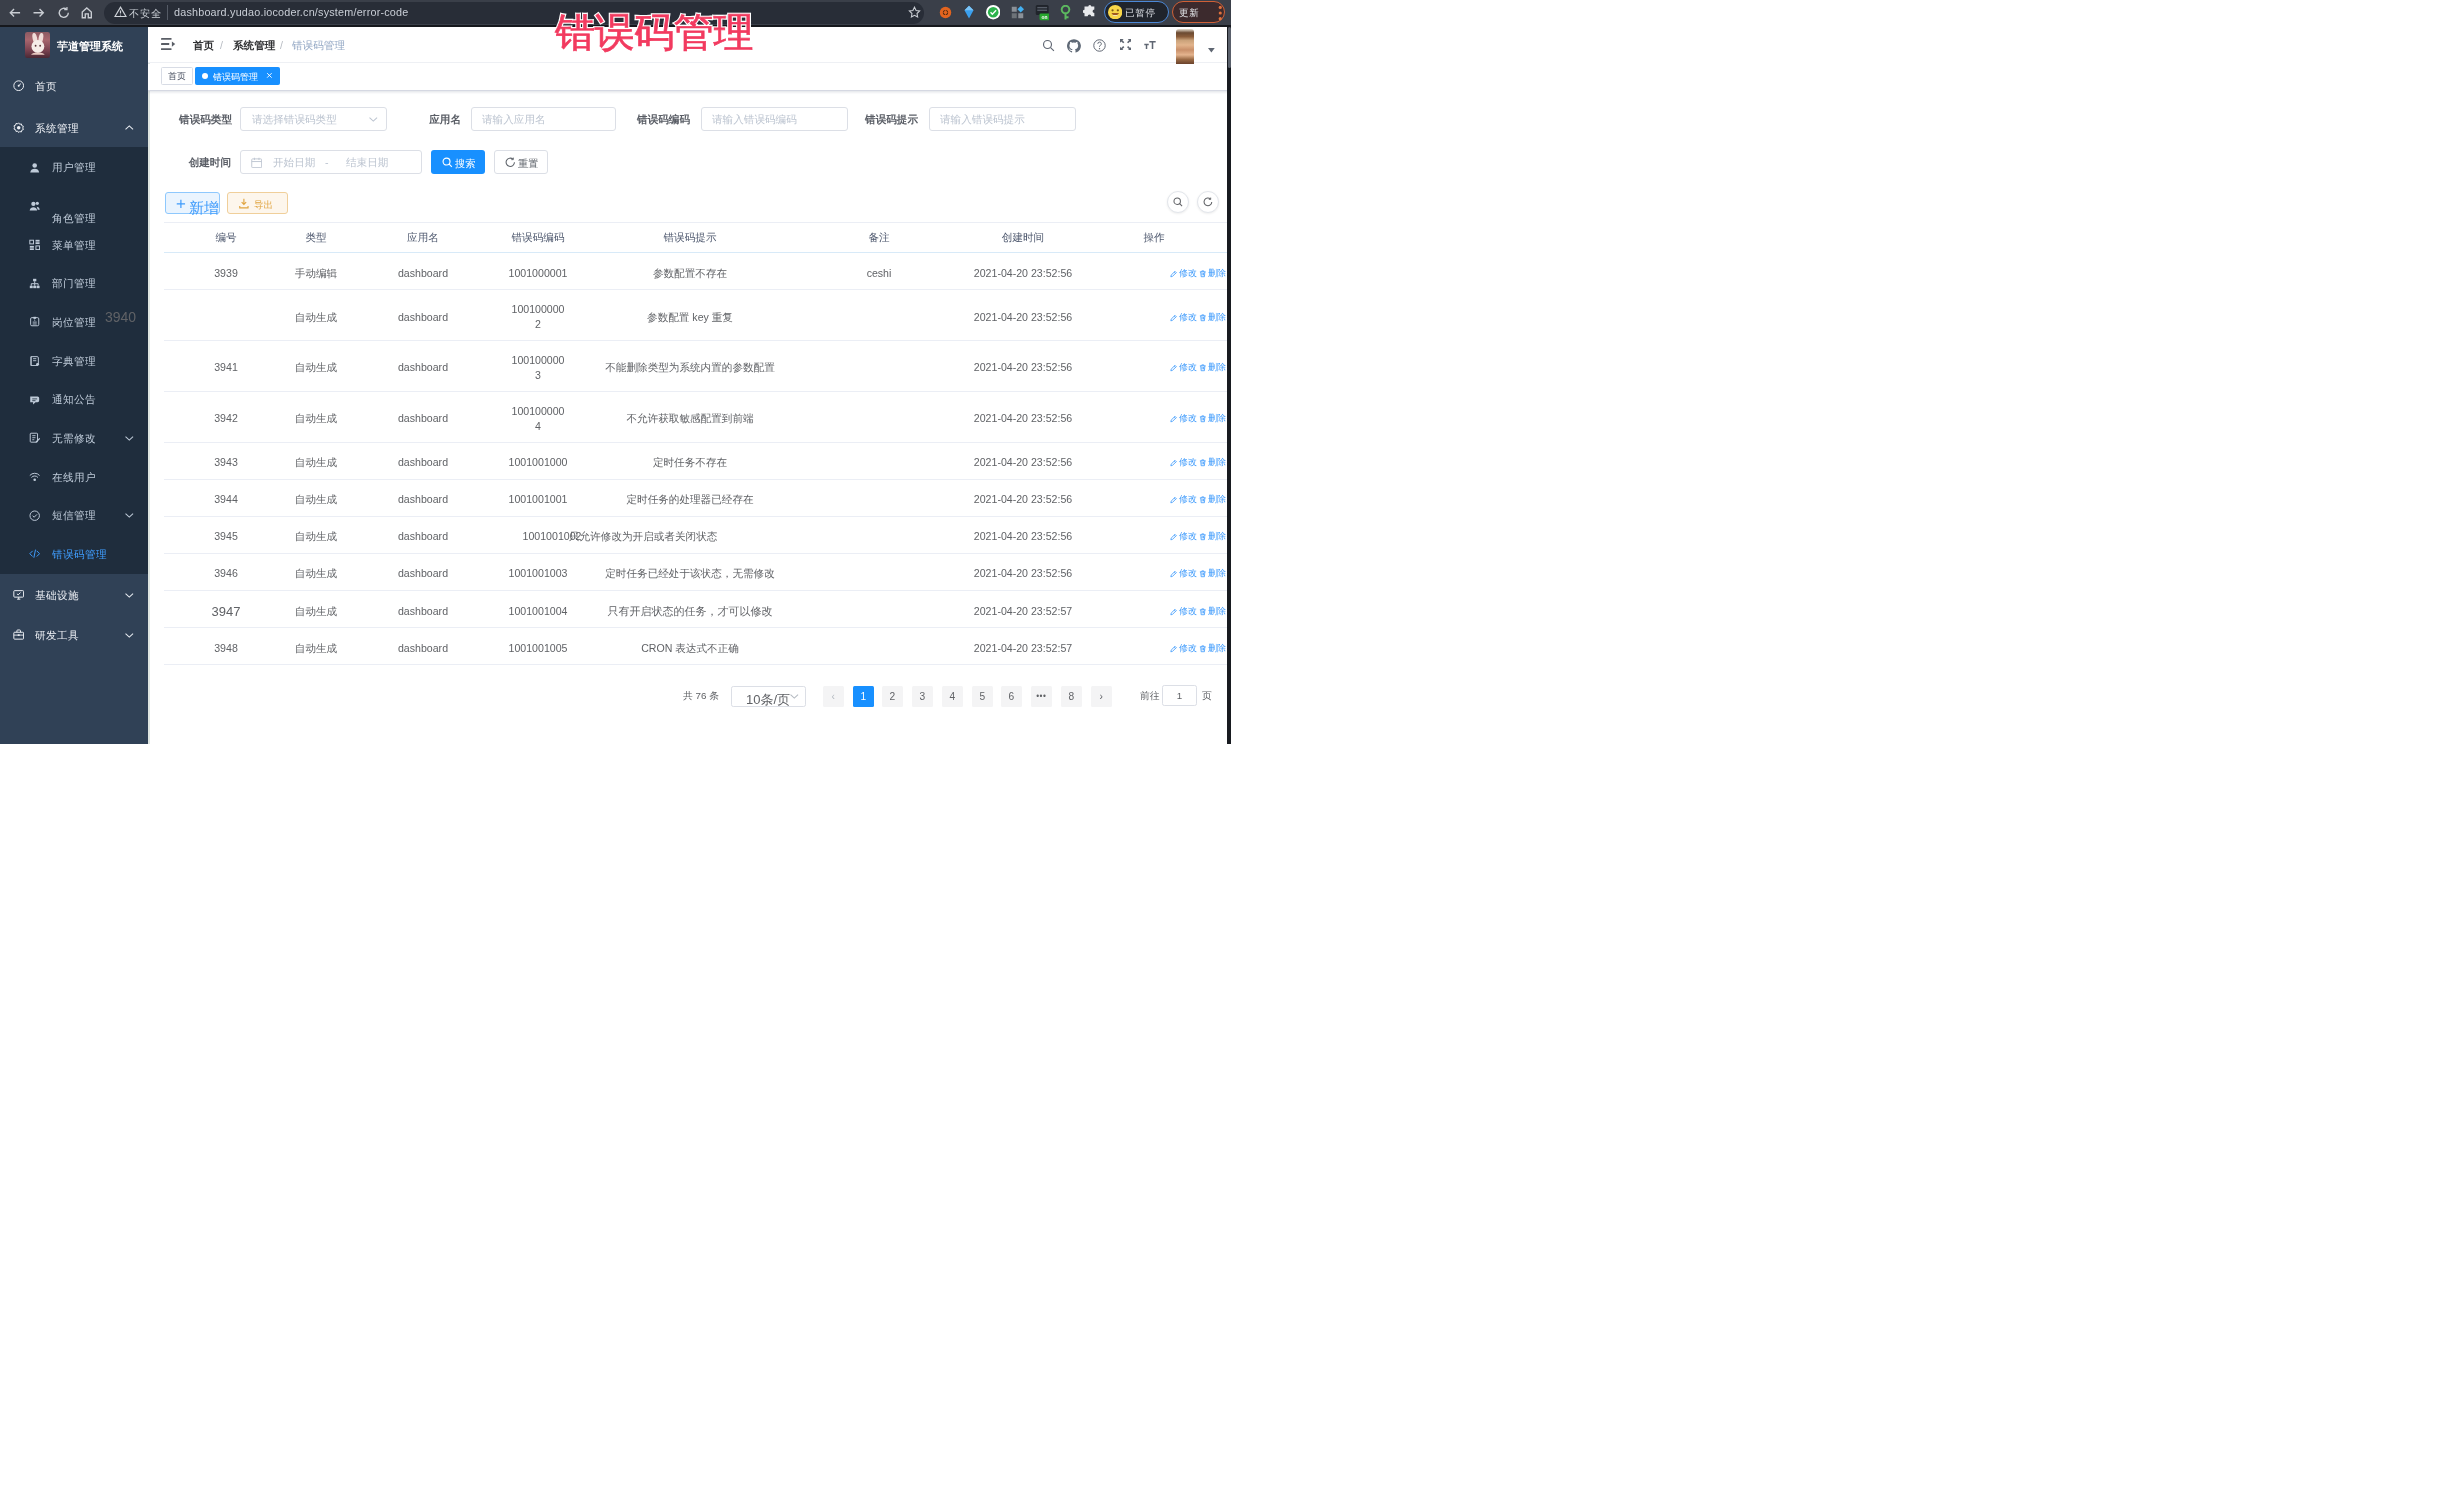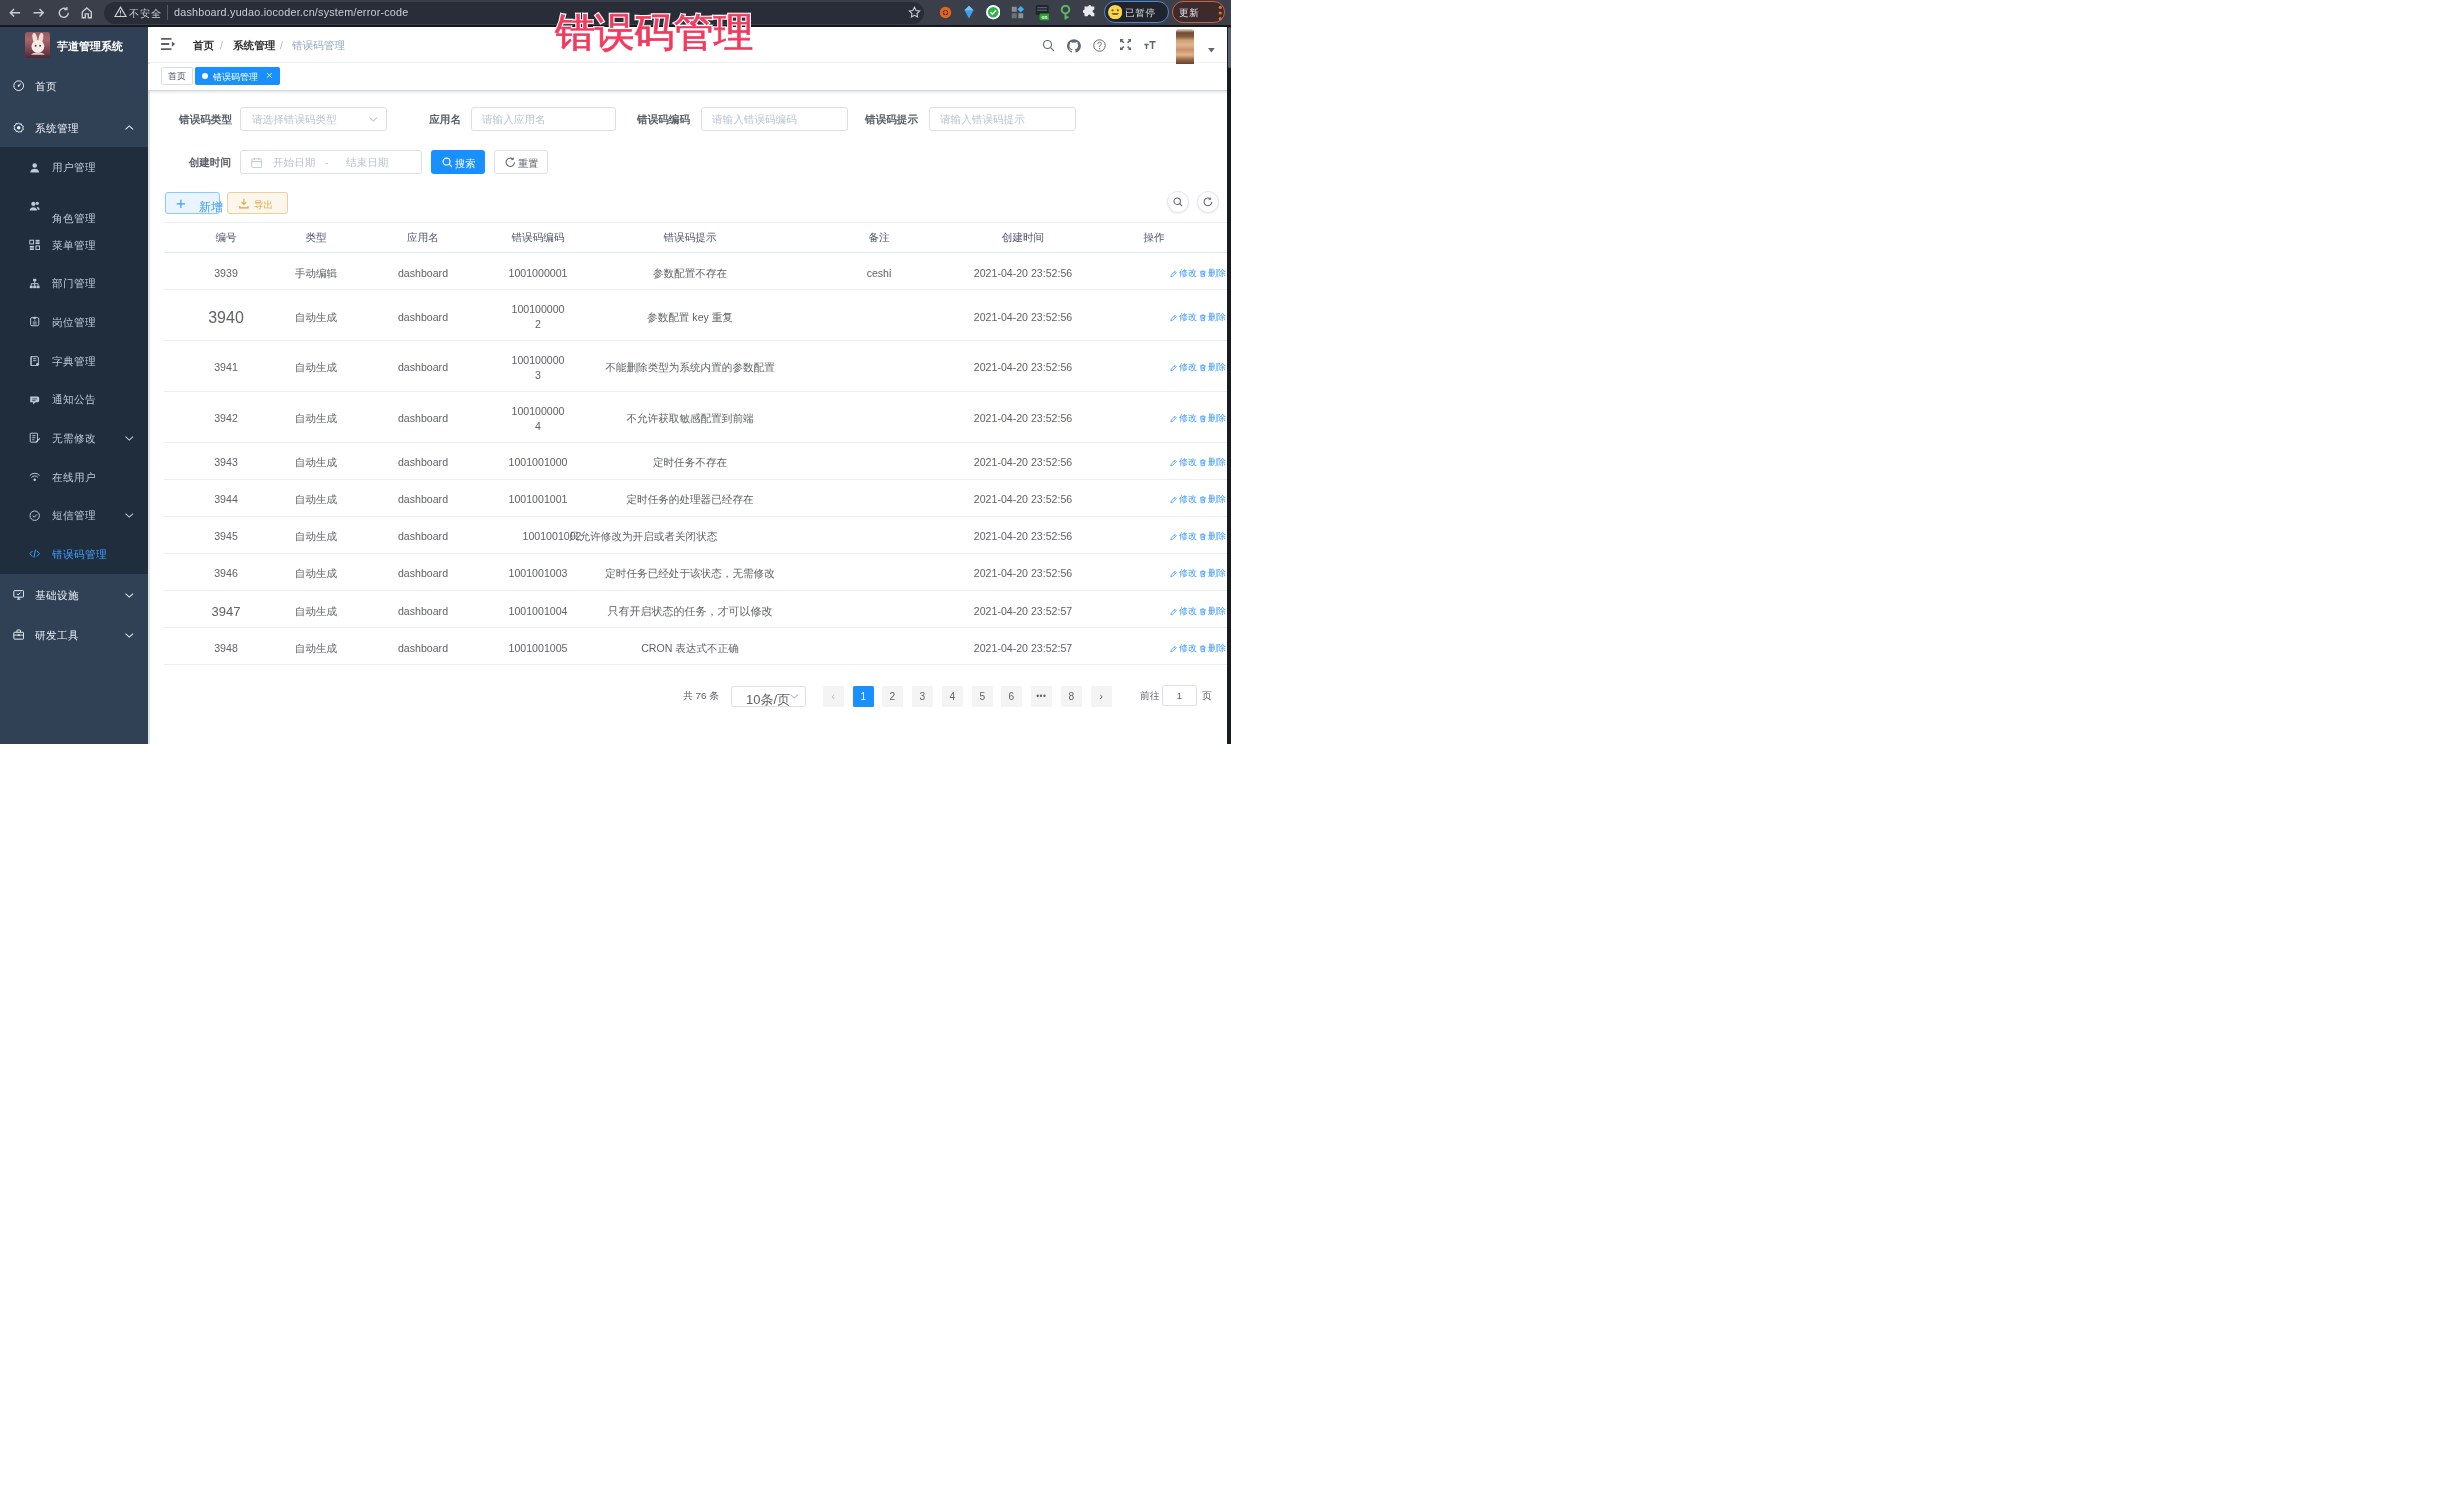--- a/index.html
+++ b/index.html
@@ -312,21 +312,21 @@
 <div class="abs" style="left:494px;top:150px;width:54px;height:24px;background:#fff;border:0.8px solid #dcdfe6;border-radius:3px"></div>
 <svg class="abs" style="left:505px;top:157px" width="10.6" height="10.6" viewBox="0 0 14 14" fill="none" stroke="#5f646b" stroke-width="1.4">
     <path d="M12.5 7a5.5 5.5 0 1 1-1.8-4.1"></path>
     <path d="M11 .8v2.7H8.3" stroke-width="1.2"></path>
   </svg>
 <div class="abs" style="left:518px;top:157px;height:11.4px;font-size:10.2px;color:#5f646b;white-space:nowrap">重置</div>
 <div class="abs" style="left:165px;top:192px;width:55px;height:22px;background:#eaf4fe;border:0.8px solid #8ec8fd;border-radius:3px"></div>
 <svg class="abs" style="left:176px;top:199px" width="9.8" height="9.8" viewBox="0 0 13 13" stroke="#3d9afc" stroke-width="1.6">
     <path d="M6.5 1v11M1 6.5h11"></path>
   </svg>
-<div class="abs" style="left:199px;top:199px;height:10.6px;font-size:12px;color:#3d9afc;white-space:nowrap">新增</div>
+<div class="abs" style="left:189px;top:199px;height:10.6px;font-size:15px;color:#3d9afc;white-space:nowrap">新增</div>
 <div class="abs" style="left:227px;top:192px;width:61px;height:22px;background:#fdf6ec;border:0.8px solid #f0cf9a;border-radius:3px"></div>
 <svg class="abs" style="left:239px;top:198px" width="9.8" height="10.6" viewBox="0 0 13 14" fill="none" stroke="#e0a43f" stroke-width="1.5">
     <path d="M6.5 1v7M3.5 5.5l3 3 3-3"></path>
     <path d="M1 10.5v2.5h11v-2.5"></path>
   </svg>
 <div class="abs" style="left:254px;top:199px;height:10.6px;font-size:9.5px;color:#e0a43f;white-space:nowrap">导出</div>
 <div class="abs" style="left:1167px;top:191px;width:22px;height:22px;border:0.8px solid #e3e6eb;border-radius:50%;background:#fff;box-shadow:0 0.8px 2.3px rgba(0,0,0,0.08)"></div>
 <svg class="abs" style="left:1173px;top:197px" width="9.8" height="9.8" viewBox="0 0 14 14" fill="none" stroke="#606266" stroke-width="1.5">
     <circle cx="6" cy="6" r="4.6"></circle>
     <path d="M9.5 9.5L13 13"></path>
@@ -363,21 +363,21 @@
 <div class="abs" style="left:569px;top:267px;width:242px;height:13.6px;line-height:13.6px;text-align:center;font-size:10.6px;color:#606266;white-space:nowrap;">参数配置不存在</div>
 <div class="abs" style="left:758px;top:267px;width:242px;height:13.6px;line-height:13.6px;text-align:center;font-size:10.6px;color:#606266;white-space:nowrap;">ceshi</div>
 <div class="abs" style="left:902px;top:267px;width:242px;height:13.6px;line-height:13.6px;text-align:center;font-size:10.6px;color:#606266;white-space:nowrap;">2021-04-20 23:52:56</div>
 <div class="abs" style="left:1170px;top:267px;width:27px;height:12px;line-height:12px;font-size:9px;color:#3d9afc;white-space:nowrap;text-align:center"><svg style="display:inline-block;vertical-align:-1.5px;margin-right:1.5px" width="7.6" height="7.6" viewBox="0 0 13 13" fill="none" stroke="#3d9afc" stroke-width="1.4">
       <path d="M8.6 2.2l2.2 2.2-6.6 6.6-2.8.6.6-2.8z"></path>
       <path d="M7.2 3.6l2.2 2.2"></path>
     </svg>修改</div>
 <div class="abs" style="left:1199px;top:267px;width:27px;height:12px;line-height:12px;font-size:9px;color:#3d9afc;white-space:nowrap;text-align:center"><svg style="display:inline-block;vertical-align:-1.5px;margin-right:1.5px" width="7.6" height="7.6" viewBox="0 0 13 13" fill="none" stroke="#3d9afc" stroke-width="1.4">
       <path d="M1.5 3.2h10M4.8 3V1.5h3.4V3M3 3.2l.7 8.3h5.6l.7-8.3M5.3 5.2v4M7.7 5.2v4"></path>
     </svg>删除</div>
-<div class="abs" style="left:105px;top:311px;width:242px;height:13.6px;line-height:13.6px;text-align:center;font-size:16px;color:#606266;white-space:nowrap;">3940</div>
+<div class="abs" style="left:105px;top:311px;width:242px;height:13.6px;line-height:13.6px;text-align:left;font-size:14px;color:#606266;white-space:nowrap;">3940</div>
 <div class="abs" style="left:195px;top:311px;width:242px;height:13.6px;line-height:13.6px;text-align:center;font-size:10.6px;color:#606266;white-space:nowrap;">自动生成</div>
 <div class="abs" style="left:302px;top:311px;width:242px;height:13.6px;line-height:13.6px;text-align:center;font-size:10.6px;color:#606266;white-space:nowrap;">dashboard</div>
 <div class="abs" style="left:417px;top:303px;width:242px;height:13.6px;line-height:13.6px;text-align:center;font-size:10.6px;color:#606266;white-space:nowrap;">100100000</div>
 <div class="abs" style="left:417px;top:318px;width:242px;height:13.6px;line-height:13.6px;text-align:center;font-size:10.6px;color:#606266;white-space:nowrap;">2</div>
 <div class="abs" style="left:569px;top:311px;width:242px;height:13.6px;line-height:13.6px;text-align:center;font-size:10.6px;color:#606266;white-space:nowrap;">参数配置 key 重复</div>
 <div class="abs" style="left:902px;top:311px;width:242px;height:13.6px;line-height:13.6px;text-align:center;font-size:10.6px;color:#606266;white-space:nowrap;">2021-04-20 23:52:56</div>
 <div class="abs" style="left:1170px;top:311px;width:27px;height:12px;line-height:12px;font-size:9px;color:#3d9afc;white-space:nowrap;text-align:center"><svg style="display:inline-block;vertical-align:-1.5px;margin-right:1.5px" width="7.6" height="7.6" viewBox="0 0 13 13" fill="none" stroke="#3d9afc" stroke-width="1.4">
       <path d="M8.6 2.2l2.2 2.2-6.6 6.6-2.8.6.6-2.8z"></path>
       <path d="M7.2 3.6l2.2 2.2"></path>
     </svg>修改</div>

